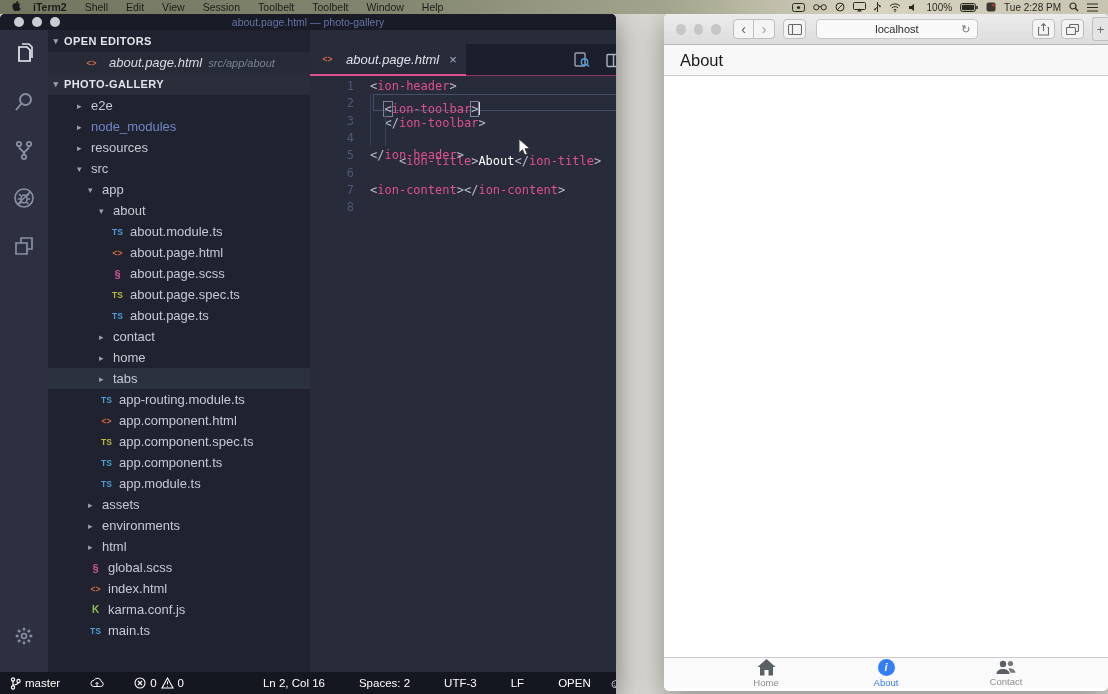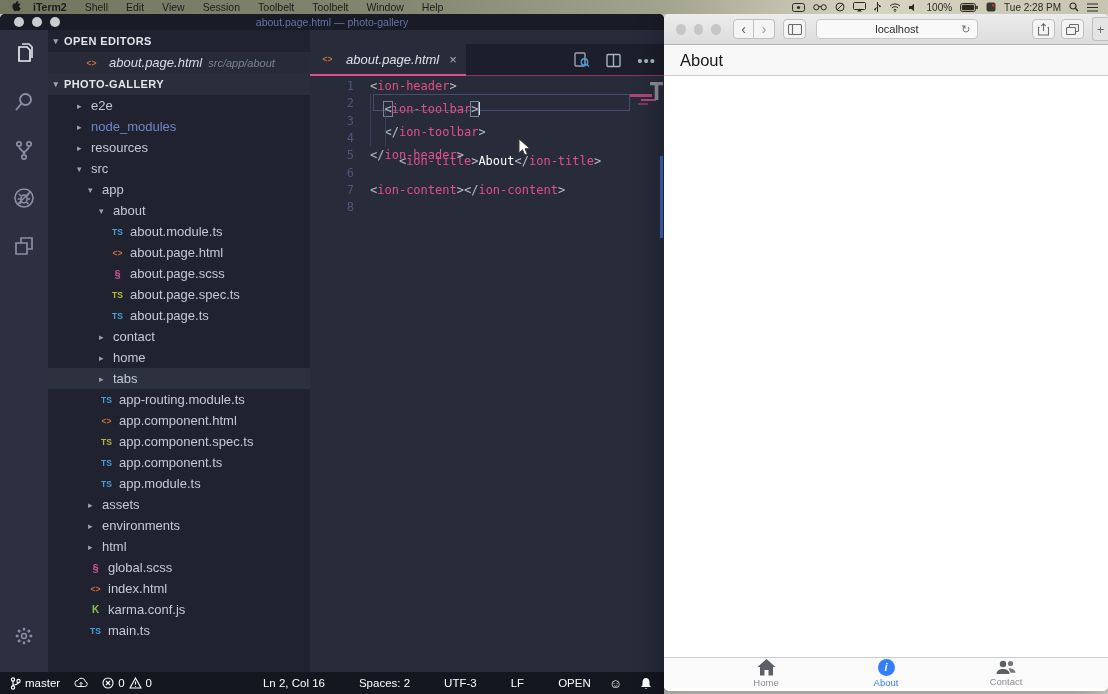--- a/index.html
+++ b/index.html
@@ -11,21 +11,21 @@
     background:linear-gradient(90deg,#72765f 0%,#83866f 35%,#a3a48d 60%,#d7d4c2 78%,#c7c4b2 100%);
     display:flex; align-items:center; font-size:10.5px; color:#1c1c1c; z-index:50; }
   #menubar .apple { width:16px; text-align:center; margin-left:8px; }
   .menu-item { padding:0 9px; line-height:14px; }
   .menu-item.bold { font-weight:bold; }
   #menustatus { margin-left:auto; display:flex; align-items:center; gap:8px; padding-right:10px; color:#2a2a22; }
   #menustatus svg { display:block; }
   .mstat-txt { font-size:10px; }
 
   
-  #vscode { position:absolute; left:0; top:14px; width:664px; height:680px;
+  #vscode { position:absolute; left:0; top:14px; width:616px; height:680px;
     background:#272b3a; border-radius:5px 5px 0 0; overflow:hidden;
     box-shadow:0 8px 30px rgba(0,0,0,.45); font-size:13px; color:#c3c9d5; }
   #vs-titlebar { position:absolute; left:0; top:0; width:100%; height:16px; background:#191b26;
     display:flex; align-items:center; }
   .tl-dot { width:10px; height:10px; border-radius:50%; background:#c9ccd1; margin-left:8px; }
   .tl-dot:first-child{ margin-left:14px; }
   #vs-title { position:absolute; left:0; right:0; text-align:center; font-size:10.5px; color:#6672a8; }
 
   
   #activitybar { position:absolute; left:0; top:16px; width:48px; height:642px; background:#2d3040; }
@@ -76,21 +76,21 @@
   .indent-guide { position:absolute; width:1px; background:#3a4058; }
   
   #minimap { position:absolute; right:4px; top:16px; width:34px; }
   .mm-pink { position:absolute; height:2.5px; background:#c74b82; opacity:.85; }
   #mm-t { position:absolute; right:0px; top:4px; font-size:25px; font-weight:bold; color:#8e9096; line-height:22px; }
   #edge-blue { position:absolute; right:1px; top:79px; width:3px; height:82px; background:#3d6fd8; opacity:.85; }
 
   
   #statusbar { position:absolute; left:0; bottom:0; width:664px; height:22px; background:#141620;
     display:flex; align-items:center; color:#ffffff; font-size:11.5px; }
-  #statusbar .seg { display:flex; align-items:center; gap:4px; padding:0 7px; height:100%; }
+  #statusbar .seg { display:flex; align-items:center; gap:4px; padding:0 15px; height:100%; }
   #statusbar svg { display:block; }
   #sb-right { margin-left:auto; display:flex; align-items:center; }
   #sb-right .seg { padding:0 9px; }
   .sb-glyph { font-size:13px; }
 
   
   #safari { position:absolute; left:664px; top:14px; width:444px; height:677px;
     background:#ffffff; border-radius:5px; overflow:hidden;
     box-shadow:0 8px 30px rgba(0,0,0,.35); }
   #saf-toolbar { position:absolute; left:0; top:0; width:100%; height:31px;
@@ -417,21 +417,21 @@
     <div id="code-area">
       <div id="cur-line-box"></div>
       <div id="code-lines">
           <div class="gutter-num" style="top: 1px;">1</div>
           <div class="code-line" style="top: 1px;"><span class="tk-p">&lt;</span><span class="tk-tag">ion-header</span><span class="tk-p">&gt;</span></div>
           <div class="gutter-num" style="top: 18.3px;">2</div>
           <div class="code-line" style="top: 24px;"><span class="tk-p">  </span><span class="tk-p tk-box">&lt;</span><span class="tk-tag">ion-toolbar</span><span class="tk-p tk-box">&gt;</span><span class="caret"></span></div>
           <div class="gutter-num" style="top: 35.6px;">3</div>
           <div class="code-line" style="top: 35.6px; margin-top: 40px;"><span class="tk-p">    &lt;</span><span class="tk-tag">ion-title</span><span class="tk-p">&gt;</span><span class="tk-txt">About</span><span class="tk-p">&lt;/</span><span class="tk-tag">ion-title</span><span class="tk-p">&gt;</span></div>
           <div class="gutter-num" style="top: 52.9px;">4</div>
-          <div class="code-line" style="top: 47px;"><span class="tk-p">  &lt;/</span><span class="tk-tag">ion-toolbar</span><span class="tk-p">&gt;</span></div>
+          <div class="code-line" style="top: 38px;"><span class="tk-p">  &lt;/</span><span class="tk-tag">ion-toolbar</span><span class="tk-p">&gt;</span></div>
           <div class="gutter-num" style="top: 70.2px;">5</div>
           <div class="code-line" style="top: 70.2px;"><span class="tk-p">&lt;/</span><span class="tk-tag">ion-header</span><span class="tk-p">&gt;</span></div>
           <div class="gutter-num" style="top: 87.5px;">6</div>
           <div class="code-line" style="top: 87.5px;"></div>
           <div class="gutter-num" style="top: 104.8px;">7</div>
           <div class="code-line" style="top: 104.8px;"><span class="tk-p">&lt;</span><span class="tk-tag">ion-content</span><span class="tk-p">&gt;&lt;/</span><span class="tk-tag">ion-content</span><span class="tk-p">&gt;</span></div>
           <div class="gutter-num" style="top: 122.1px;">8</div>
           <div class="code-line" style="top: 122.1px;"></div>
         </div>
       <div class="indent-guide" style="left:60px; top:17px; height:52px;"></div>

